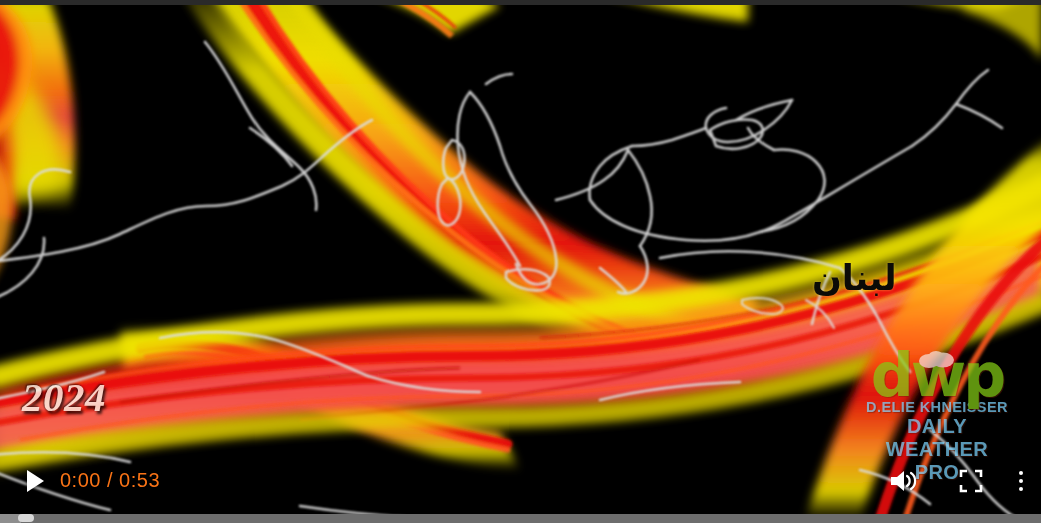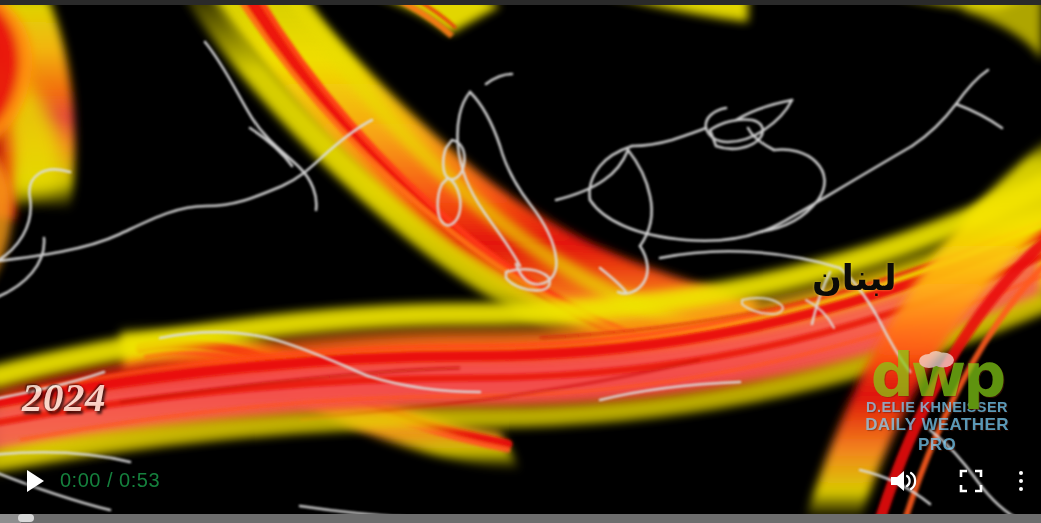--- a/index.html
+++ b/index.html
@@ -70,21 +70,21 @@
     position:absolute; left:50%; top:-2px; transform:translateX(-50%);
     width:42px; height:18px; z-index:2;
   }
   .wm-sub1, .wm-sub2{
     font-family:"Liberation Sans", sans-serif;
     font-weight:bold;
     color:#7dd3fc;
     text-shadow:1px 1px 1px rgba(90,30,10,.6);
   }
   .wm-sub1{ font-size:14.5px; letter-spacing:.4px; margin-top:1px;}
-  .wm-sub2{ font-size:17px; letter-spacing:.4px; margin-top:0px;}
+  .wm-sub2{ font-size:20px; letter-spacing:.4px; margin-top:0px;}
 
   
   .controls{
     position:absolute; left:0; bottom:0; width:1041px; height:72px;
     z-index:60;
   }
   .ctl-row{
     position:absolute; left:0; top:0; width:1041px; height:58px;
   }
   .btn{
@@ -95,21 +95,21 @@
   .play-tri{
     width:0;height:0;
     border-left:17px solid #fff;
     border-top:11px solid transparent;
     border-bottom:11px solid transparent;
     margin-left:4px;
     filter:drop-shadow(0 0 2px rgba(0,0,0,.6));
   }
   .time-label{
     position:absolute; left:60px; top:18px;
-    color:#15803d; font-size:20px; letter-spacing:.5px;
+    color:#f97316; font-size:20px; letter-spacing:.5px;
     font-family:"Liberation Sans", sans-serif;
     text-shadow:0 0 3px rgba(0,0,0,.9);
     white-space:nowrap;
   }
   .vol-btn{ right:118px; top:10px; width:40px; height:40px; }
   .fs-btn{ right:50px; top:10px; width:40px; height:40px; }
   .more-btn{ right:6px; top:10px; width:28px; height:40px; flex-direction:column; gap:4px;}
   .dot{ width:4px;height:4px;background:#fff;border-radius:50%;
         filter:drop-shadow(0 0 2px rgba(0,0,0,.7)); }
 

